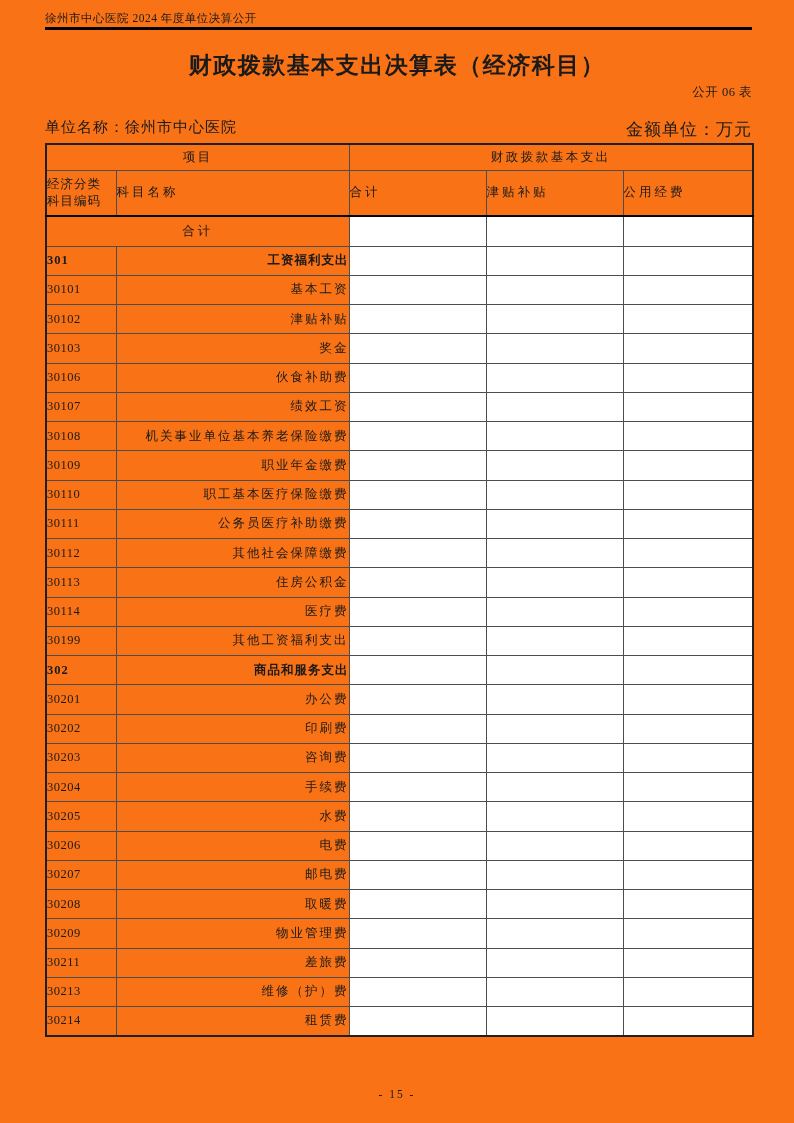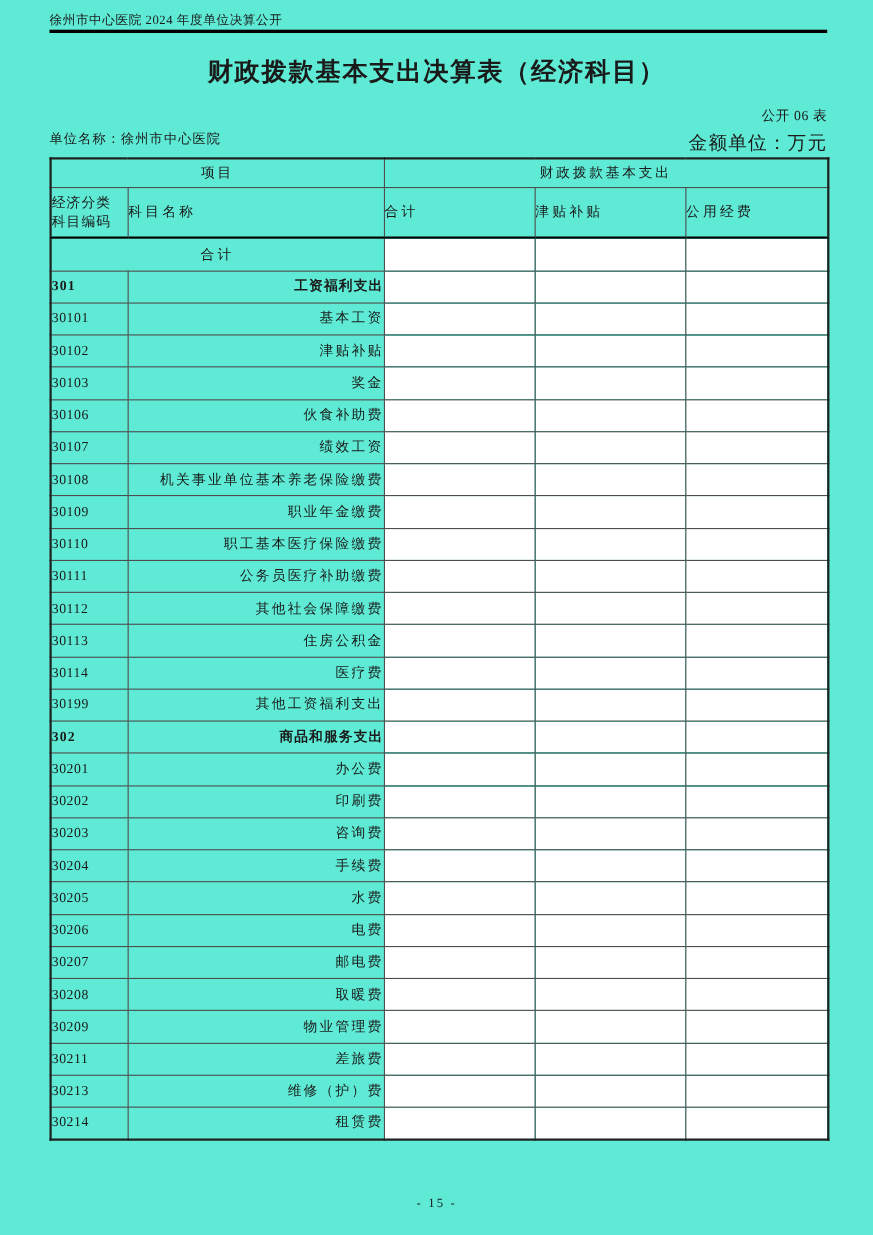--- a/index.html
+++ b/index.html
@@ -1,21 +1,21 @@
 <!DOCTYPE html>
 <html><head>
 <meta charset="utf-8">
 <style>
   html, body { margin: 0; padding: 0; background: #e8e8e8; }
   .page {
     position: relative;
     width: 794px;
     height: 1123px;
     margin: 0 auto;
-    background: #5eead4;
+    background: #f97316;
     font-family: "Liberation Serif", "DejaVu Serif", serif;
     color: #1a1a1a;
     overflow: hidden;
   }
   .doc-header {
     position: absolute;
     left: 45px;
     top: 11px;
     font-size: 11.5px;
     letter-spacing: 0.5px;
@@ -36,29 +36,29 @@
     width: 100%;
     text-align: center;
     font-size: 23px;
     font-weight: bold;
     letter-spacing: 1.5px;
     white-space: nowrap;
   }
   .table-code {
     position: absolute;
     right: 42px;
-    top: 97px;
+    top: 84px;
     font-size: 12.5px;
     letter-spacing: 0.5px;
   }
   .unit-name {
     position: absolute;
     left: 45px;
     top: 118px;
-    font-size: 12px;
+    font-size: 15px;
     letter-spacing: 1px;
   }
   .amount-unit {
     position: absolute;
     right: 42px;
     top: 118px;
     font-size: 17px;
     letter-spacing: 1px;
   }
   table.budget {

